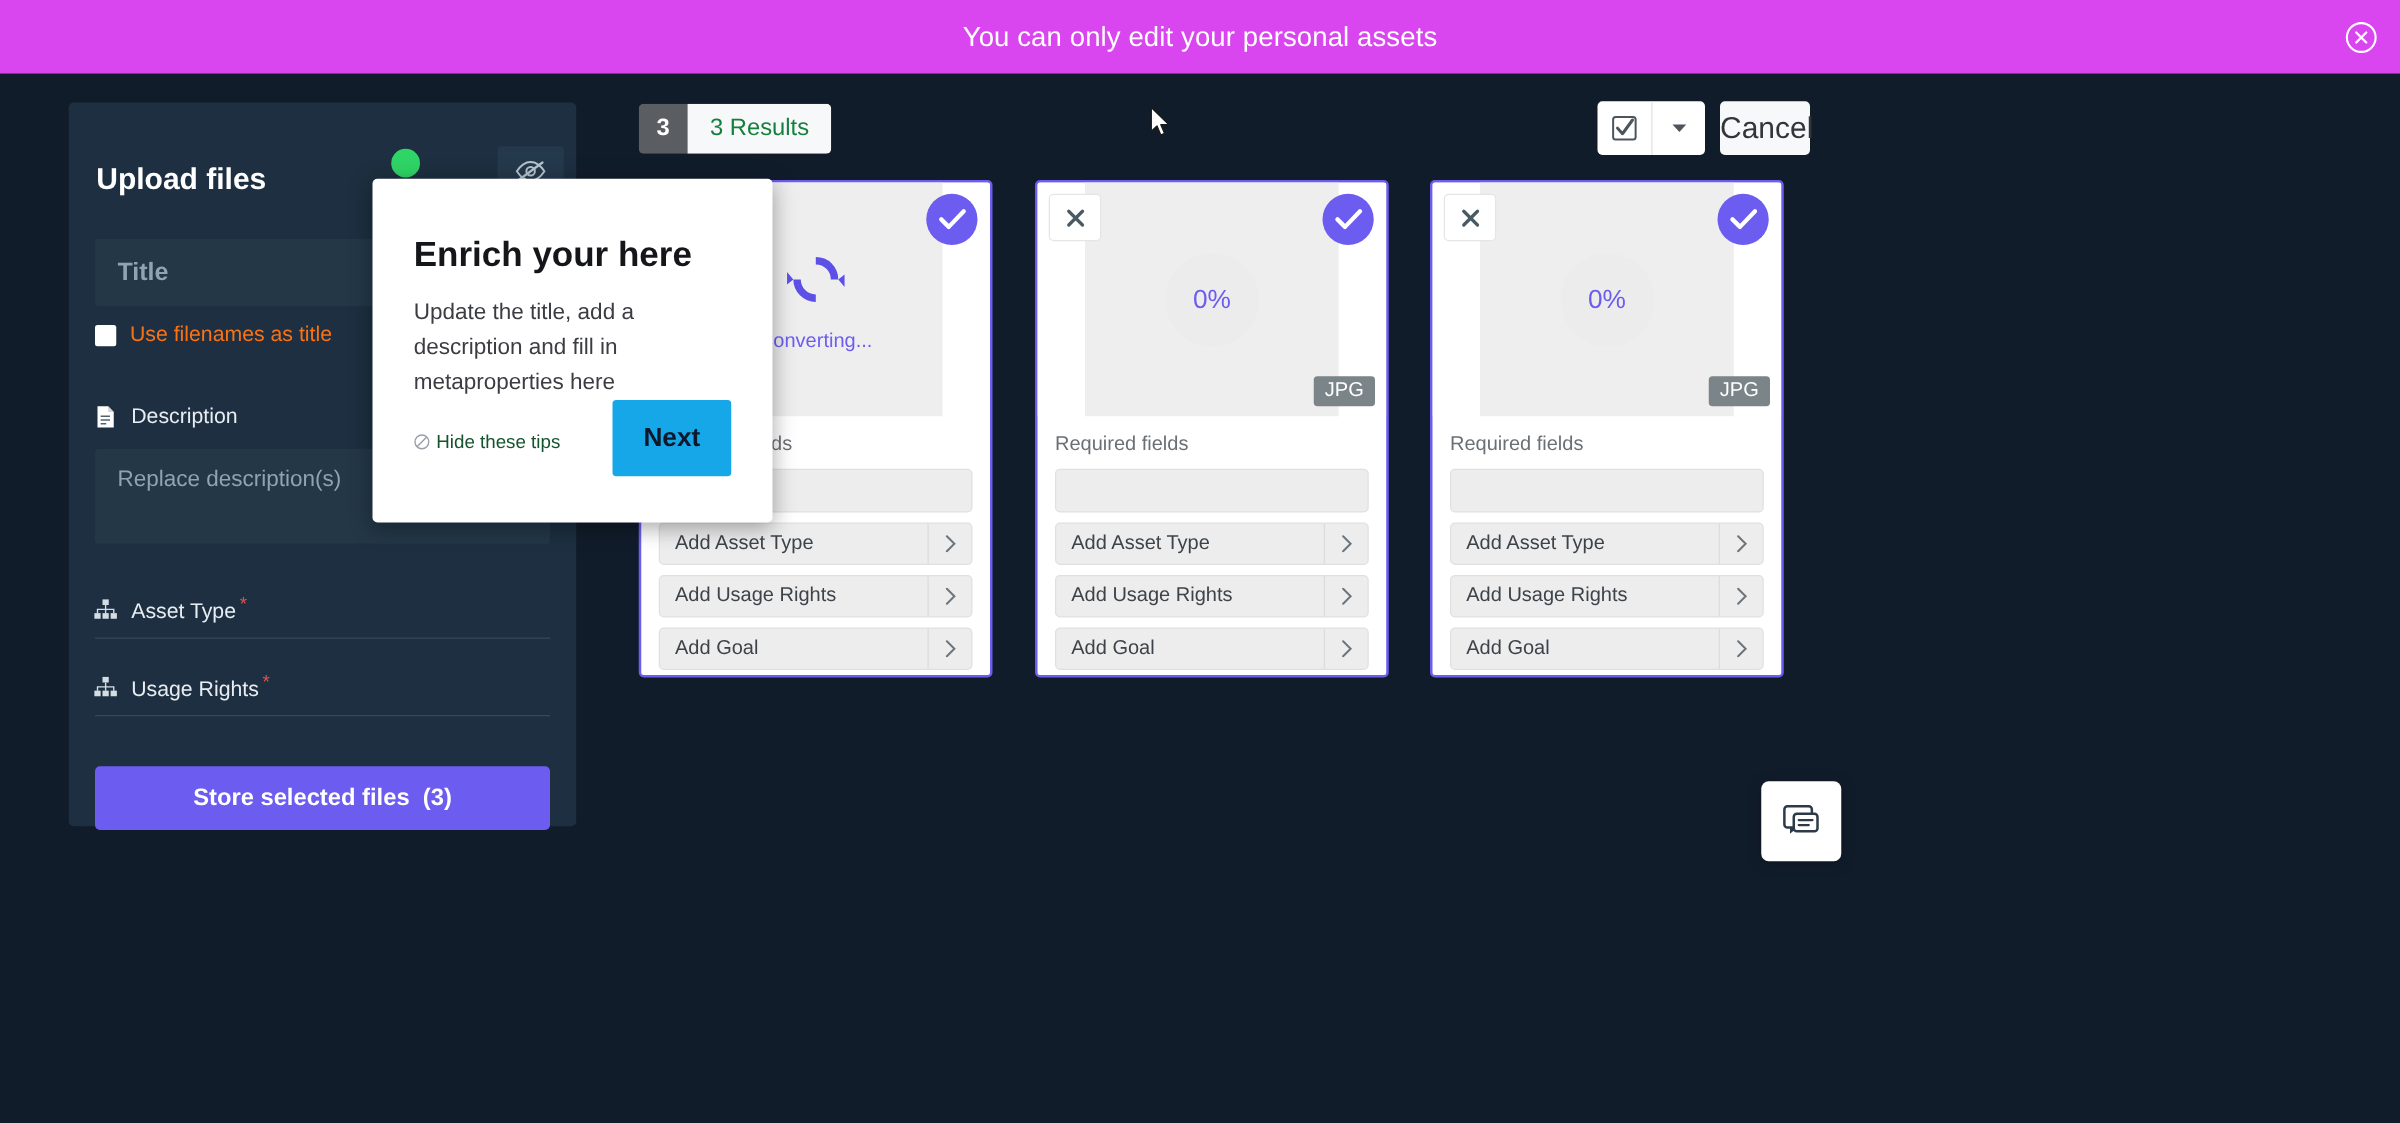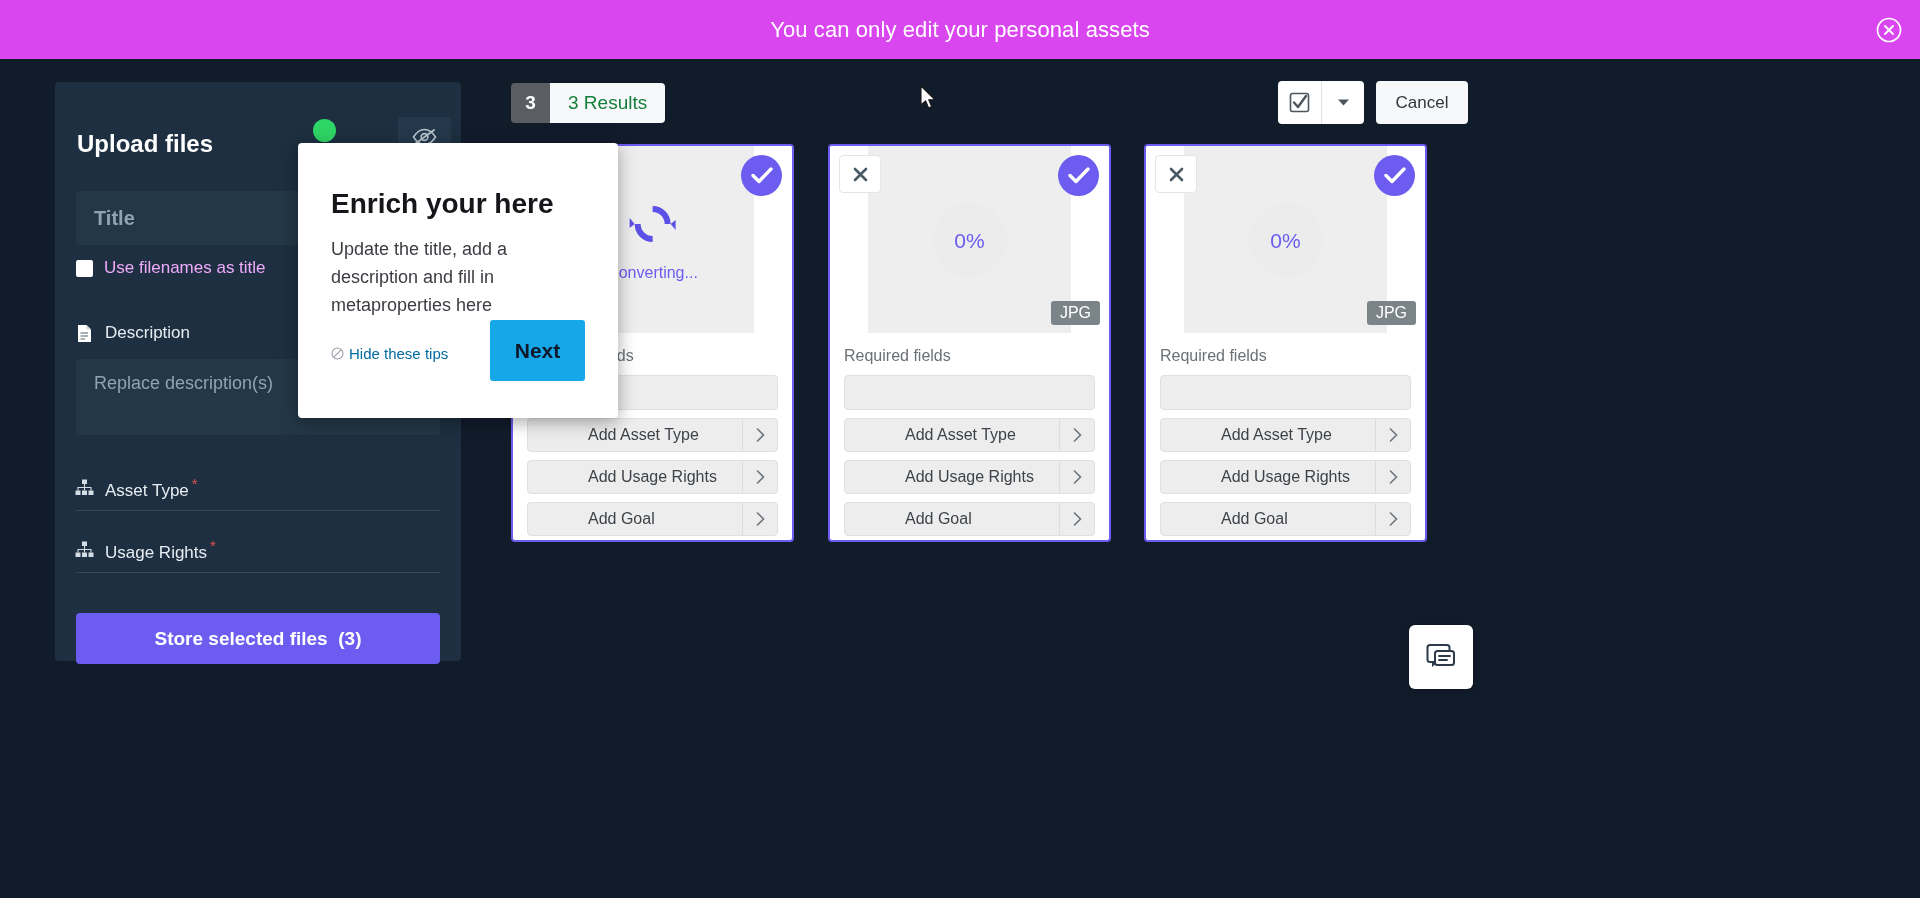--- a/index.html
+++ b/index.html
@@ -51,21 +51,21 @@
     position: absolute; left: 21px; width: 364px; height: 54px;
     background: #233747; border: none; border-radius: 3px;
     color: #8fa3b3; font-size: 20px; padding: 0 18px;
     font-family: "Liberation Sans", sans-serif;
   }
   .lp-input::placeholder { color: #8fa3b3; opacity: 1; }
   .lp-title-input { top: 109px; font-weight: bold; }
 
   .lp-check-row { position: absolute; left: 21px; top: 176px; display: flex; align-items: center; gap: 11px; cursor: pointer; }
   .lp-checkbox { width: 17px; height: 17px; background: #ffffff; border-radius: 2px; }
-  .lp-check-label { color: #f0abfc; font-size: 17px; }
+  .lp-check-label { color: #f97316; font-size: 17px; }
 
   .lp-section-row { position: absolute; left: 20px; display: flex; align-items: center; gap: 11px; }
   .lp-section-row .ico { width: 19px; height: 19px; display: flex; align-items: center; justify-content: center; }
   .lp-section-label { color: #e7edf2; font-size: 17px; }
   .req-star { color: #e05252; font-size: 15px; margin-left: 3px; vertical-align: super; }
 
   .lp-desc-row { top: 241px; }
   .lp-desc-input {
     position: absolute; left: 21px; top: 277px; width: 364px; height: 76px;
     background: #233747; border: none; border-radius: 3px;
@@ -91,21 +91,21 @@
 
   
   .tip-card {
     position: absolute; left: 298px; top: 84px; width: 320px; height: 275px;
     background: #ffffff; border-radius: 4px;
     box-shadow: 0 4px 18px rgba(0,0,0,.35);
     z-index: 40;
   }
   .tip-title { position: absolute; left: 33px; top: 45px; font-size: 28px; font-weight: bold; color: #15161a; }
   .tip-body { position: absolute; left: 33px; top: 92px; width: 210px; font-size: 18px; line-height: 28px; color: #3b3d42; }
-  .tip-hide { position: absolute; left: 33px; top: 202px; font-size: 15px; color: #0369a1; cursor: pointer; display: flex; align-items: center; gap: 5px; }
+  .tip-hide { position: absolute; left: 33px; top: 202px; font-size: 15px; color: #14532d; cursor: pointer; display: flex; align-items: center; gap: 5px; }
   .tip-next {
     position: absolute; left: 192px; top: 177px; width: 95px; height: 61px;
     background: #16a7e8; border: none; border-radius: 3px;
     color: #0f172a; font-size: 21px; font-weight: bold; cursor: pointer;
     font-family: "Liberation Sans", sans-serif;
   }
 
   
   .results-chip {
     position: absolute; left: 511px; top: 24px; height: 40px;
@@ -120,23 +120,23 @@
     display: flex; align-items: center; padding: 0 18px;
   }
 
   .sel-group {
     position: absolute; left: 1278px; top: 22px; height: 43px; width: 86px;
     background: #ffffff; border-radius: 4px; display: flex; cursor: pointer;
   }
   .sel-check { width: 44px; display: flex; align-items: center; justify-content: center; border-right: 1px solid #dfe2e5; }
   .sel-caret { flex: 1; display: flex; align-items: center; justify-content: center; }
   .cancel-btn {
-    position: absolute; left: 1376px; top: 22px; width: 92px; height: 43px;
+    position: absolute; left: 1376px; top: 22px; width: 72px; height: 43px;
     background: #f7f8f9; border: none; border-radius: 4px;
-    color: #32353a; font-size: 17px; cursor: pointer;
+    color: #32353a; font-size: 24px; cursor: pointer;
     font-family: "Liberation Sans", sans-serif;
   }
 
   
   .card {
     position: absolute; top: 85px; width: 283px; height: 398px;
     background: #ffffff; border: 2px solid #6c5cf0; border-radius: 4px;
     overflow: hidden;
   }
   .card-1 { left: 511px; }
@@ -182,21 +182,21 @@
     display: block; margin: 10px auto 0 auto; width: 251px; height: 35px;
     background: #ededed; border: 1px solid #e0e0e0; border-radius: 4px;
     font-size: 16px; padding: 0 10px;
     font-family: "Liberation Sans", sans-serif;
   }
   .add-row {
     display: flex; margin: 8px auto 0 auto; width: 251px; height: 34px;
     background: #ededed; border: 1px solid #e0e0e0; border-radius: 4px;
     align-items: center; cursor: pointer;
   }
-  .add-row-label { flex: 1; padding-left: 12px; color: #3d4349; font-size: 16px; margin-left: 48px; }
+  .add-row-label { flex: 1; padding-left: 12px; color: #3d4349; font-size: 16px; }
   .add-row-chevron { width: 35px; height: 100%; border-left: 1px solid #dcdcdc; display: flex; align-items: center; justify-content: center; }
 
   
   .cursor { position: absolute; left: 920px; top: 26px; z-index: 60; }
 
   
   .chat-fab {
     position: absolute; left: 1409px; top: 566px; width: 64px; height: 64px;
     background: #ffffff; border-radius: 6px;
     box-shadow: 0 2px 10px rgba(0,0,0,.25);

